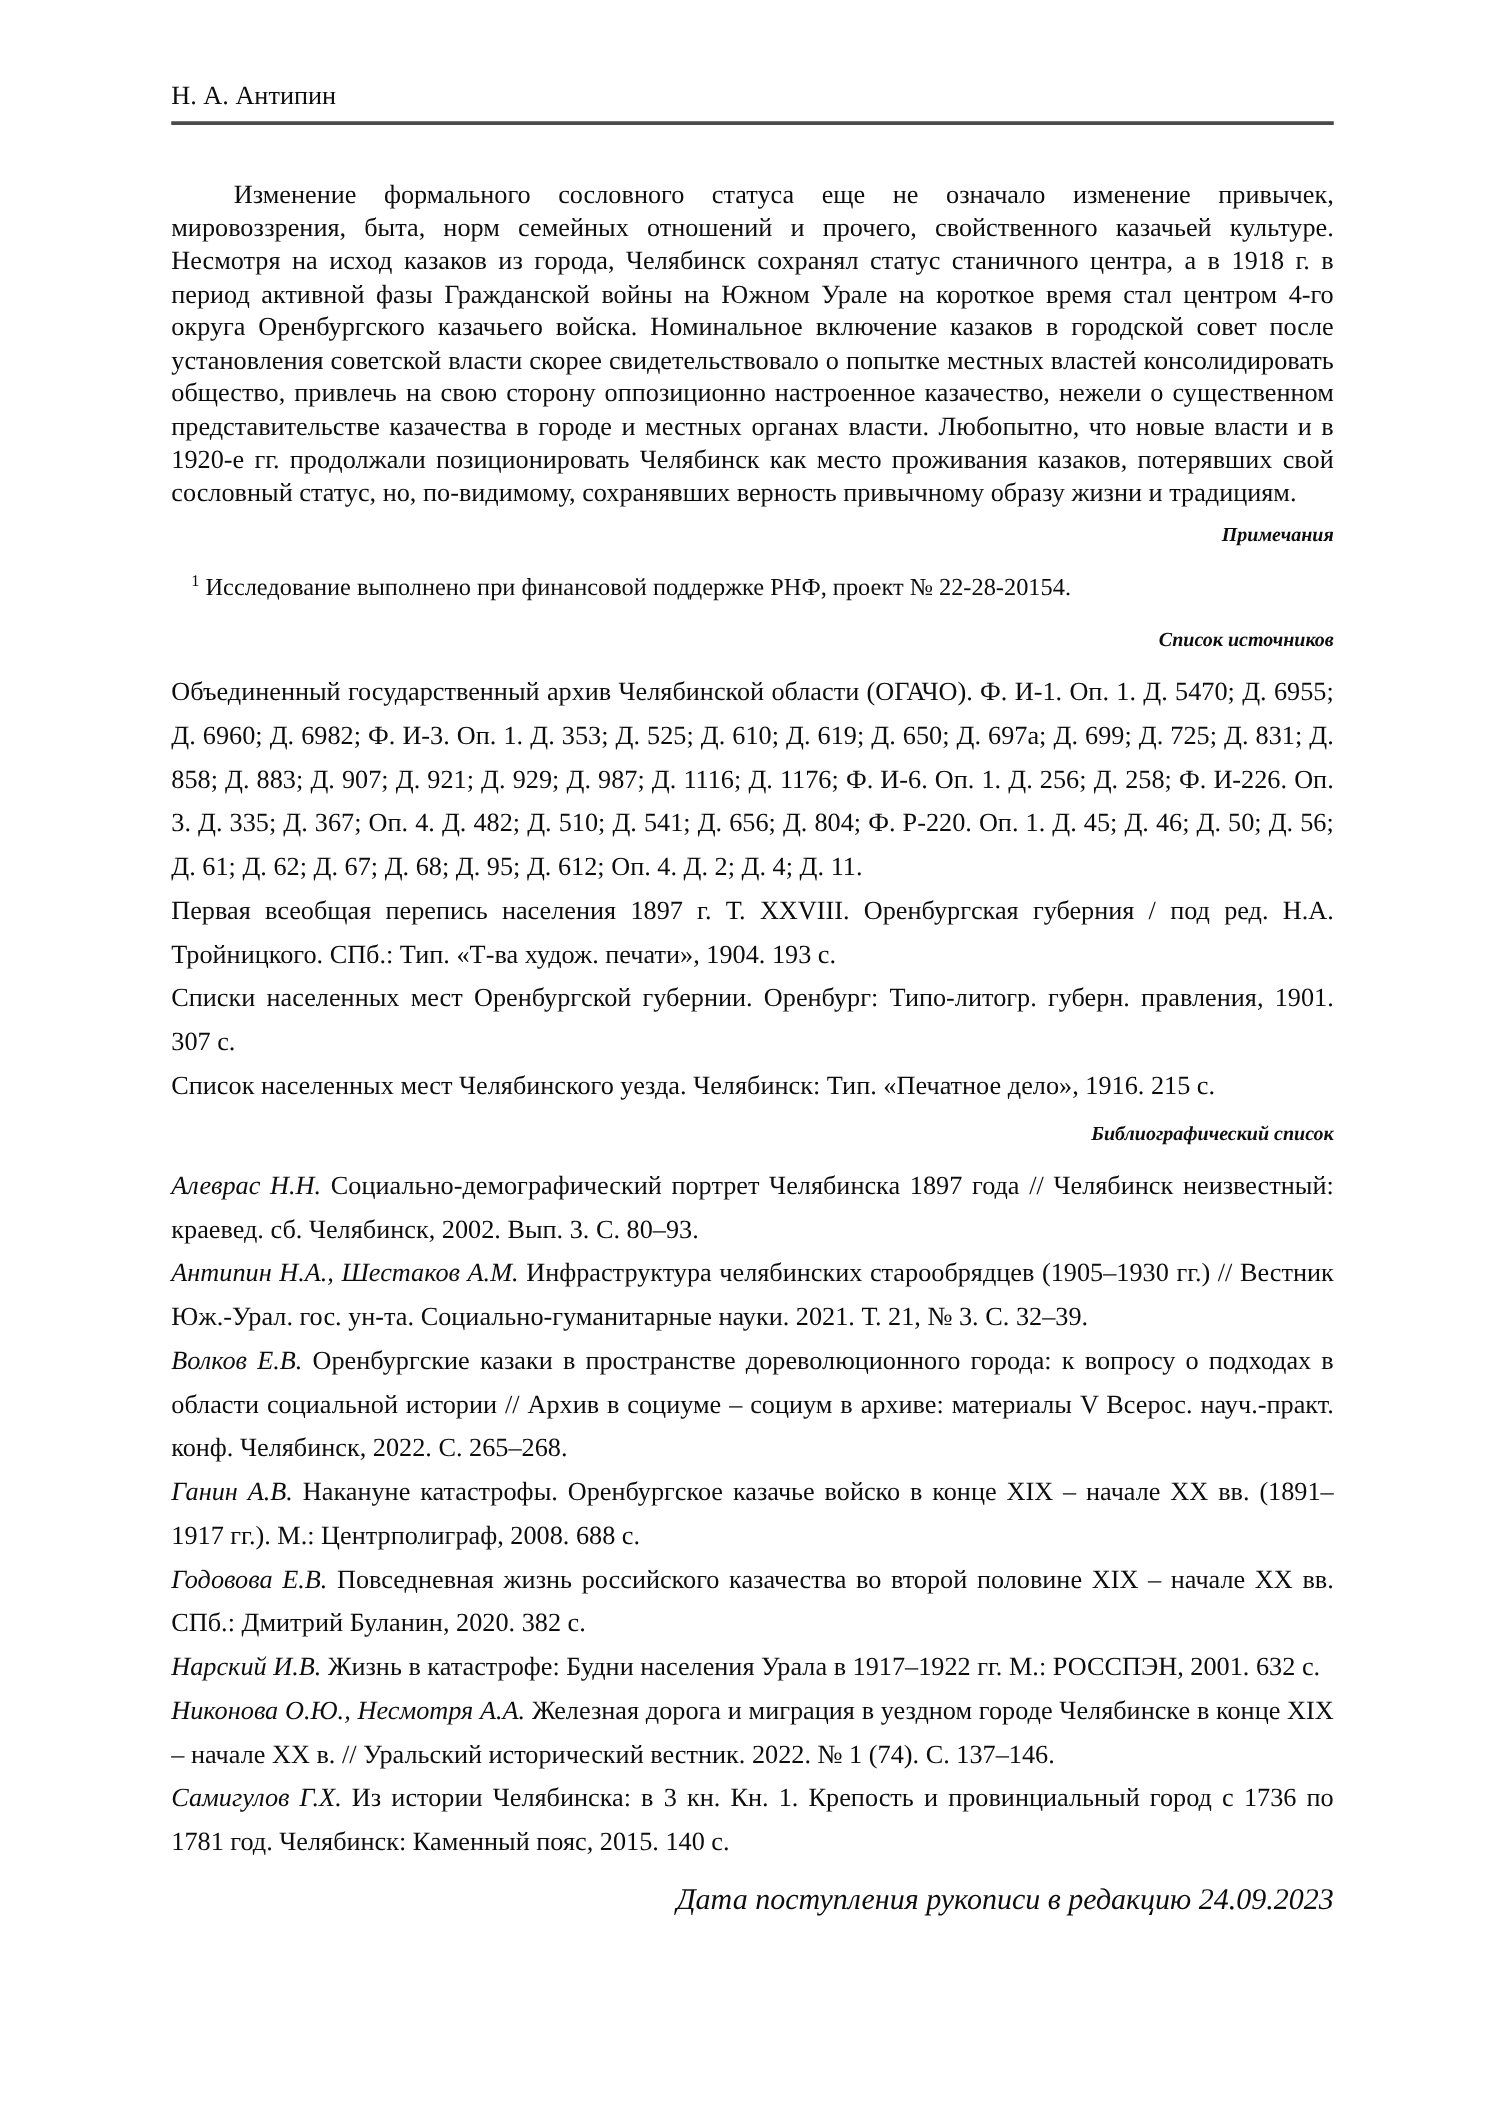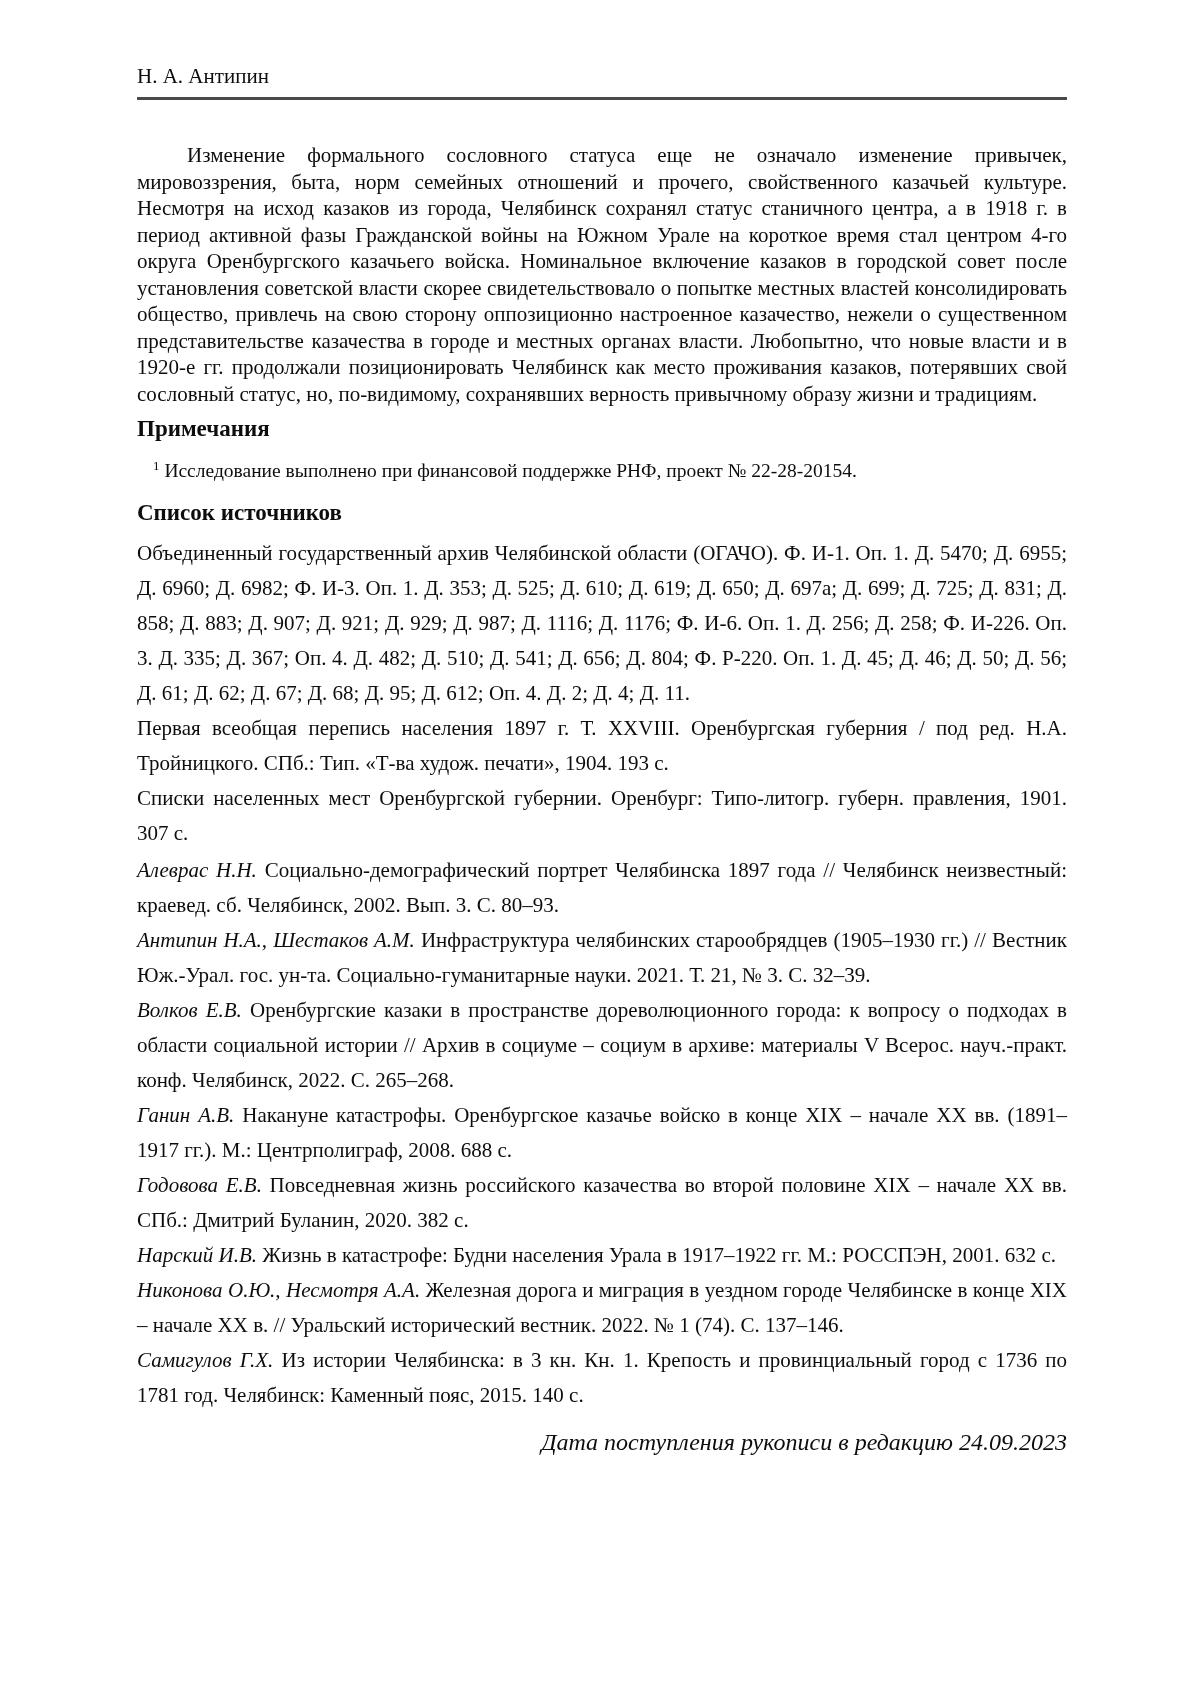--- a/index.html
+++ b/index.html
@@ -31,24 +31,25 @@
     margin: 42px 0 0 0;
     font-size: 21px;
     line-height: 26.5px;
     text-align: justify;
     text-indent: 50px;
     hyphens: auto;
     -webkit-hyphens: auto;
   }
   .section-heading {
     margin: 8px 0 10px 0;
-    font-size: 23px;
+    font-size: 16px;
     line-height: 27px;
     font-weight: bold;
-    text-align: left;
+    text-align: right;
+    font-style: italic;
   }
   .footnote {
     margin: 16px;
     font-size: 19.5px;
     line-height: 25px;
     text-align: justify;
   }
   .footnote sup {
     font-size: 13px;
     line-height: 0;
@@ -96,22 +97,24 @@
     <h3 class="section-heading">Примечания</h3>
 
     <p class="footnote"><sup>1</sup> <span>Исследование выполнено при финансовой поддержке РНФ, проект № 22-28-20154.</span></p>
 
     <h3 class="section-heading">Список источников</h3>
 
     <div class="sources-block">
       <p class="ref-paragraph">Объединенный государственный архив Челябинской области (ОГАЧО). Ф. И-1. Оп. 1. Д. 5470; Д. 6955; Д. 6960; Д. 6982; Ф. И-3. Оп. 1. Д. 353; Д. 525; Д. 610; Д. 619; Д. 650; Д. 697а; Д. 699; Д. 725; Д. 831; Д. 858; Д. 883; Д. 907; Д. 921; Д. 929; Д. 987; Д. 1116; Д. 1176; Ф. И-6. Оп. 1. Д. 256; Д. 258; Ф. И-226. Оп. 3. Д. 335; Д. 367; Оп. 4. Д. 482; Д. 510; Д. 541; Д. 656; Д. 804; Ф. Р-220. Оп. 1. Д. 45; Д. 46; Д. 50; Д. 56; Д. 61; Д. 62; Д. 67; Д. 68; Д. 95; Д. 612; Оп. 4. Д. 2; Д. 4; Д. 11.</p>
       <p class="ref-paragraph">Первая всеобщая перепись населения 1897 г. Т. XXVIII. Оренбургская губерния / под ред. Н.А. Тройницкого. СПб.: Тип. «Т-ва худож. печати», 1904. 193 с.</p>
       <p class="ref-paragraph">Списки населенных мест Оренбургской губернии. Оренбург: Типо-литогр. губерн. правления, 1901. 307 с.</p>
+      <p class="ref-paragraph">Список населенных мест Челябинского уезда. Челябинск: Тип. «Печатное дело», 1916. 215 с.</p>
     </div>
 
+    <h3 class="section-heading">Библиографический список</h3>
 
     <div class="bibliography-block">
       <p class="ref-paragraph"><i class="author-names">Алеврас Н.Н.</i> <span>Социально-демографический портрет Челябинска 1897 года // Челябинск неизвестный: краевед. сб. Челябинск, 2002. Вып. 3. С. 80–93.</span></p>
       <p class="ref-paragraph"><i class="author-names">Антипин Н.А., Шестаков А.М.</i> <span>Инфраструктура челябинских старообрядцев (1905–1930 гг.) // Вестник Юж.-Урал. гос. ун-та. Социально-гуманитарные науки. 2021. Т. 21, № 3. С. 32–39.</span></p>
       <p class="ref-paragraph"><i class="author-names">Волков Е.В.</i> <span>Оренбургские казаки в пространстве дореволюционного города: к вопросу о подходах в области социальной истории // Архив в социуме – социум в архиве: материалы V Всерос. науч.-практ. конф. Челябинск, 2022. С. 265–268.</span></p>
       <p class="ref-paragraph"><i class="author-names">Ганин А.В.</i> <span>Накануне катастрофы. Оренбургское казачье войско в конце XIX – начале XX вв. (1891–1917 гг.). М.: Центрполиграф, 2008. 688 с.</span></p>
       <p class="ref-paragraph"><i class="author-names">Годовова Е.В.</i> <span>Повседневная жизнь российского казачества во второй половине XIX – начале XX вв. СПб.: Дмитрий Буланин, 2020. 382 с.</span></p>
       <p class="ref-paragraph"><i class="author-names">Нарский И.В.</i> <span>Жизнь в катастрофе: Будни населения Урала в 1917–1922 гг. М.: РОССПЭН, 2001. 632 с.</span></p>
       <p class="ref-paragraph"><i class="author-names">Никонова О.Ю., Несмотря А.А.</i> <span>Железная дорога и миграция в уездном городе Челябинске в конце XIX – начале XX в. // Уральский исторический вестник. 2022. № 1 (74). С. 137–146.</span></p>
       <p class="ref-paragraph"><i class="author-names">Самигулов Г.Х.</i> <span>Из истории Челябинска: в 3 кн. Кн. 1. Крепость и провинциальный город с 1736 по 1781 год. Челябинск: Каменный пояс, 2015. 140 с.</span></p>

